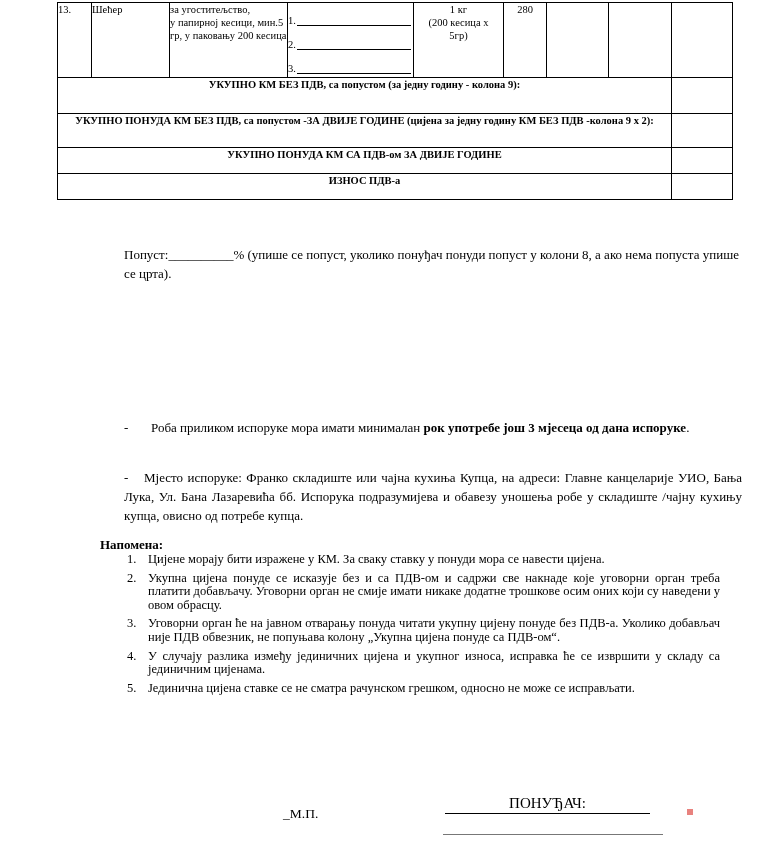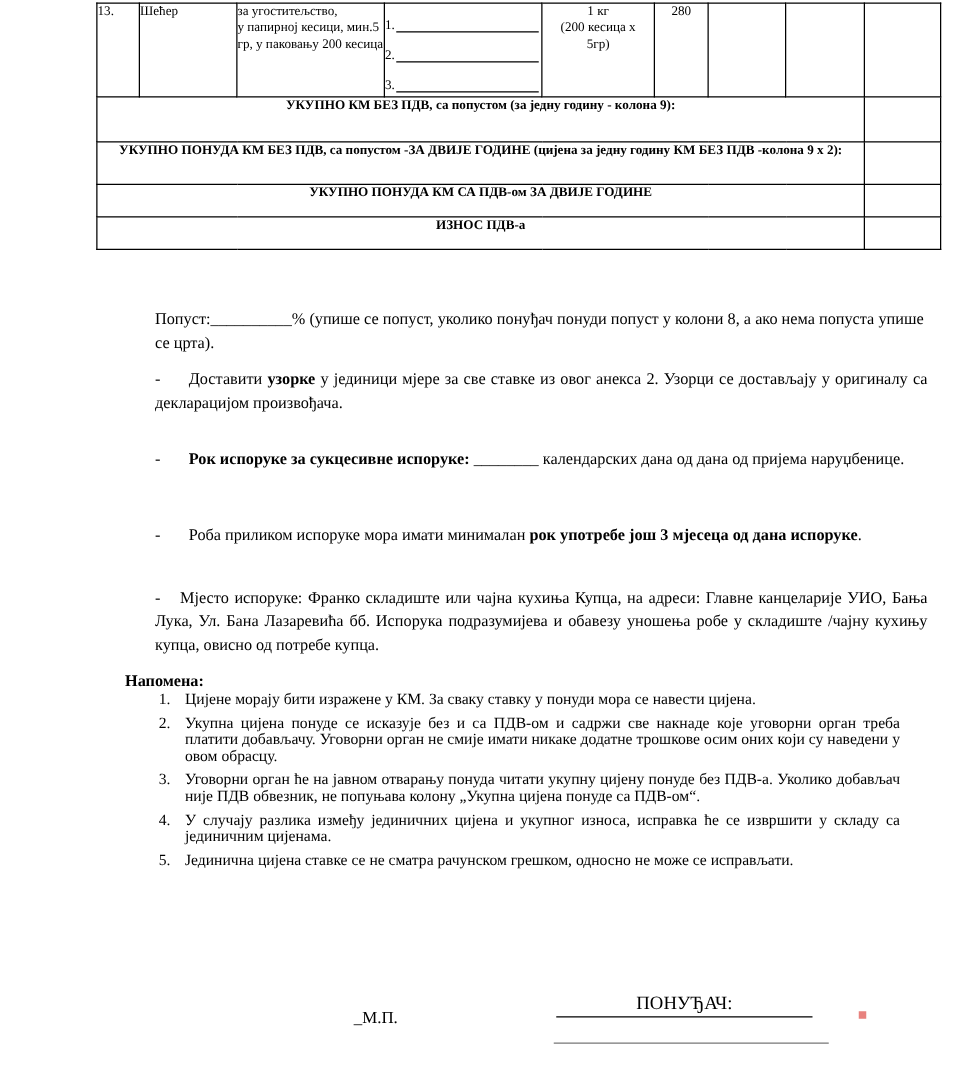--- a/index.html
+++ b/index.html
@@ -1,21 +1,21 @@
 <!DOCTYPE html>
 <html><head>
 <meta charset="utf-8">
 <style>
   html,body{margin:0;padding:0;background:#fff;}
   .page{position:relative;width:762px;height:858px;background:#ffffff;
         font-family:"Liberation Serif", serif;color:#000;overflow:hidden;}
 
   
   table.offer{position:absolute;left:57px;top:2px;width:676px;
-              border-collapse:collapse;table-layout:fixed;margin-left:20px;}
+              border-collapse:collapse;table-layout:fixed;}
   table.offer td{border:1px solid #000;padding:0;vertical-align:top;
                  font-size:10.5px;line-height:13px;overflow:hidden;}
   td.c-num{padding:2px 1px 0 3px;}
   td.c-name{padding:2px 1px 0 3px;}
   td.c-desc{padding:2px 2px 0 4px;white-space:pre-line;}
   td.c-blanks{padding:2px 4px 0 3px;}
   td.c-unit{text-align:center;vertical-align:middle;white-space:pre-line;font-size:10.8px;}
   td.c-qty{text-align:center;padding-top:2px;}
   .bl{display:flex;align-items:flex-end;height:24px;}
   .bl .n{font-size:10.5px;line-height:12px;}
@@ -106,23 +106,21 @@
     </tr>
     <tr style="height:26px">
       <td colspan="8" class="sum-label">ИЗНОС ПДВ-а</td>
       <td class="sum-value"></td>
     </tr>
   </tbody>
     </table>
 
   <p class="para noj" style="top:232px"><span>Попуст:</span><span>__________</span><span>% (упише се попуст, уколико понуђач понуди попуст у колони 8,  а ако нема попуста упише се црта).</span></p>
 
-  <p class="para" style="top:280px"><span class="dash">-</span><span>Доставити </span><span class="b">узорке</span><span> у јединици мјере за  све ставке из овог анекса 2. Узорци се достављају у оригиналу са декларацијом произвођача.</span></p>
 
-  <p class="para noj" style="top:344px"><span class="dash">-</span><span class="b">Рок испоруке за сукцесивне испоруке:</span><span> ________ </span><span>календарских дана од дана од пријема наруџбенице.</span></p>
 
   <p class="para" style="top:405px"><span class="dash">-</span><span>Роба приликом испоруке мора имати минималан </span><span class="b">рок употребе још 3 мјесеца од дана испоруке</span><span>.</span></p>
 
   <p class="para" style="top:455px"><span class="dash" style="width:20px">-</span><span>Мјесто испоруке: Франко складиште  или чајна кухиња Купца, на адреси: Главне канцеларије УИО, Бања Лука, Ул. Бана Лазаревића бб. Испорука  подразумијева  и обавезу уношења робе у складиште /чајну кухињу купца, овисно од потребе купца.</span></p>
 
   <div class="heading" style="top:520px">Напомена:</div>
 
   <div class="notes">
     <div class="note-item"><span class="num">1.</span><span>Цијене морају бити изражене у КМ. За сваку ставку у понуди мора се навести цијена.</span></div>
     <div class="note-item"><span class="num">2.</span><span>Укупна цијена понуде се исказује без и са ПДВ-ом и садржи све накнаде које уговорни орган треба платити добављачу. Уговорни орган не смије имати никаке додатне трошкове осим оних који су наведени у овом обрасцу.</span></div>

